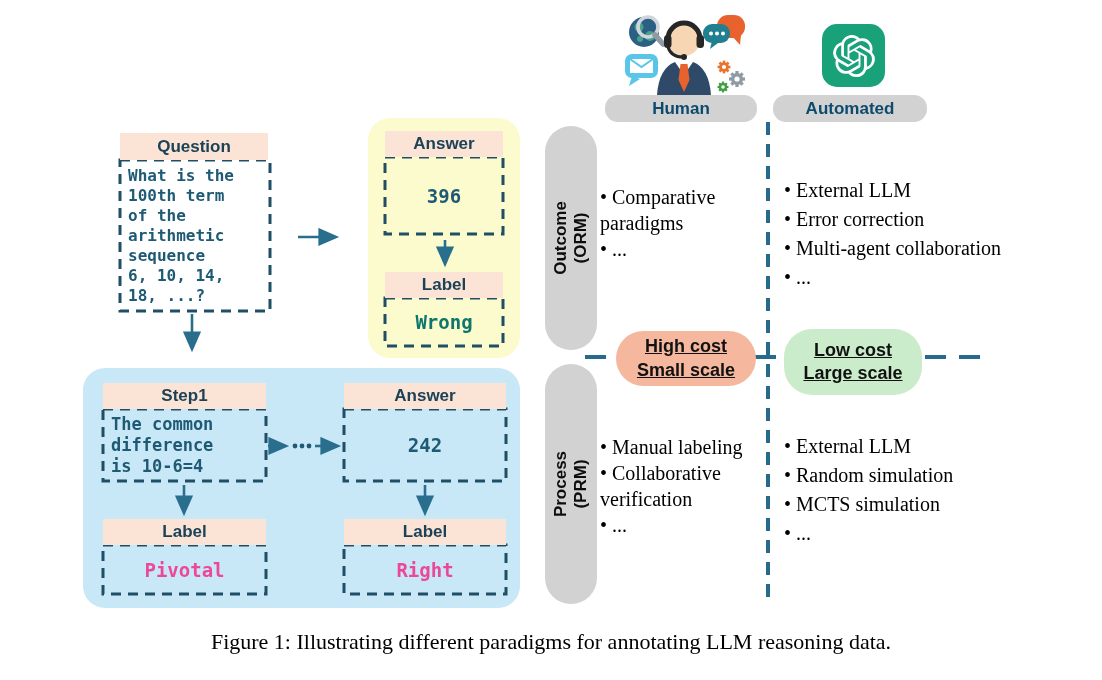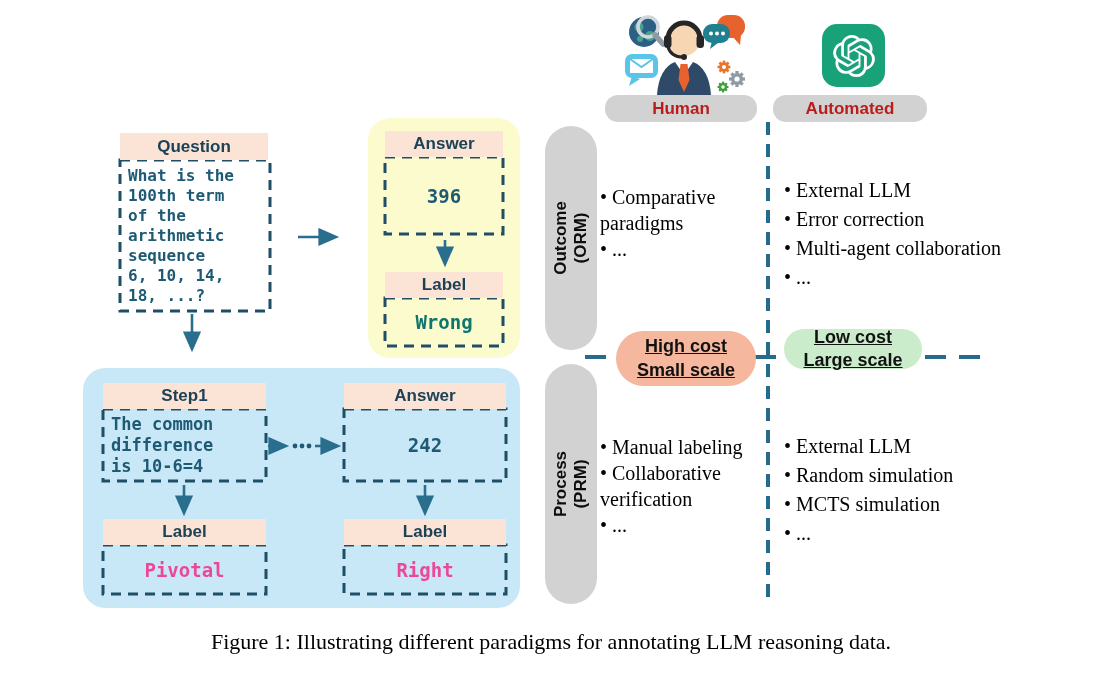--- a/index.html
+++ b/index.html
@@ -15,21 +15,21 @@
         color:#1e5a74;white-space:pre-line;}
   .mono-left{font-size:16px;line-height:20px;padding:6px 8px;text-align:left;}
   .mono-step{font-size:17px;line-height:21px;padding:5px 8px;text-align:left;}
   .mono-center{display:flex;align-items:center;justify-content:center;font-size:19px;}
   .val-wrong{color:#0f766e;}
   .val-green{color:#ec4899;}
   .gray-pill{position:absolute;z-index:3;background:#d2d2d2;border-radius:26px;}
   .vlabel{position:absolute;left:50%;top:50%;transform:translate(-50%,-50%) rotate(-90deg);
           white-space:pre-line;text-align:center;font-weight:bold;font-size:17px;
           line-height:1.18;color:#0d0d0d;width:max-content;}
-  .col-pill{position:absolute;z-index:3;background:#d2d2d2;border-radius:13px;color:#b91c1c;
+  .col-pill{position:absolute;z-index:3;background:#d2d2d2;border-radius:13px;color:#0c4a6e;
             font-weight:bold;font-size:17px;display:flex;align-items:center;justify-content:center;}
   .blist{position:absolute;z-index:3;font-family:"Liberation Serif",serif;font-size:20px;color:#000;}
   .blist .li{margin:0;}
   .lh25 .li{line-height:26px;}
   .lh29 .li{line-height:29px;}
   .badge{position:absolute;z-index:3;border-radius:28px;display:flex;align-items:center;
          justify-content:center;text-align:center;font-weight:bold;font-size:18px;
          line-height:1.3;color:#111;white-space:pre-line;text-decoration:underline;}
   .badge-salmon{background:#f5b79e;}
   .badge-green{background:#caeccb;}
@@ -218,18 +218,18 @@
   </div>
   <div class="blist lh29" style="left:784px;top:432px;width:312px;">
     <div class="li">• External LLM</div>
     <div class="li">• Random simulation</div>
     <div class="li">• MCTS simulation</div>
     <div class="li">• ...</div>
   </div>
 
   <div class="badge badge-salmon" style="left:616px;top:331px;width:140px;height:55px;">High cost
 Small scale</div>
-  <div class="badge badge-green" style="left:784px;top:329px;width:138px;height:40px;">Low cost
+  <div class="badge badge-green" style="left:784px;top:329px;width:138px;height:66px;">Low cost
 Large scale</div>
 
   <div class="caption" style="top:629px;">Figure 1: Illustrating different paradigms for annotating LLM reasoning data.</div>
 
 </div>
 
 </body></html>

